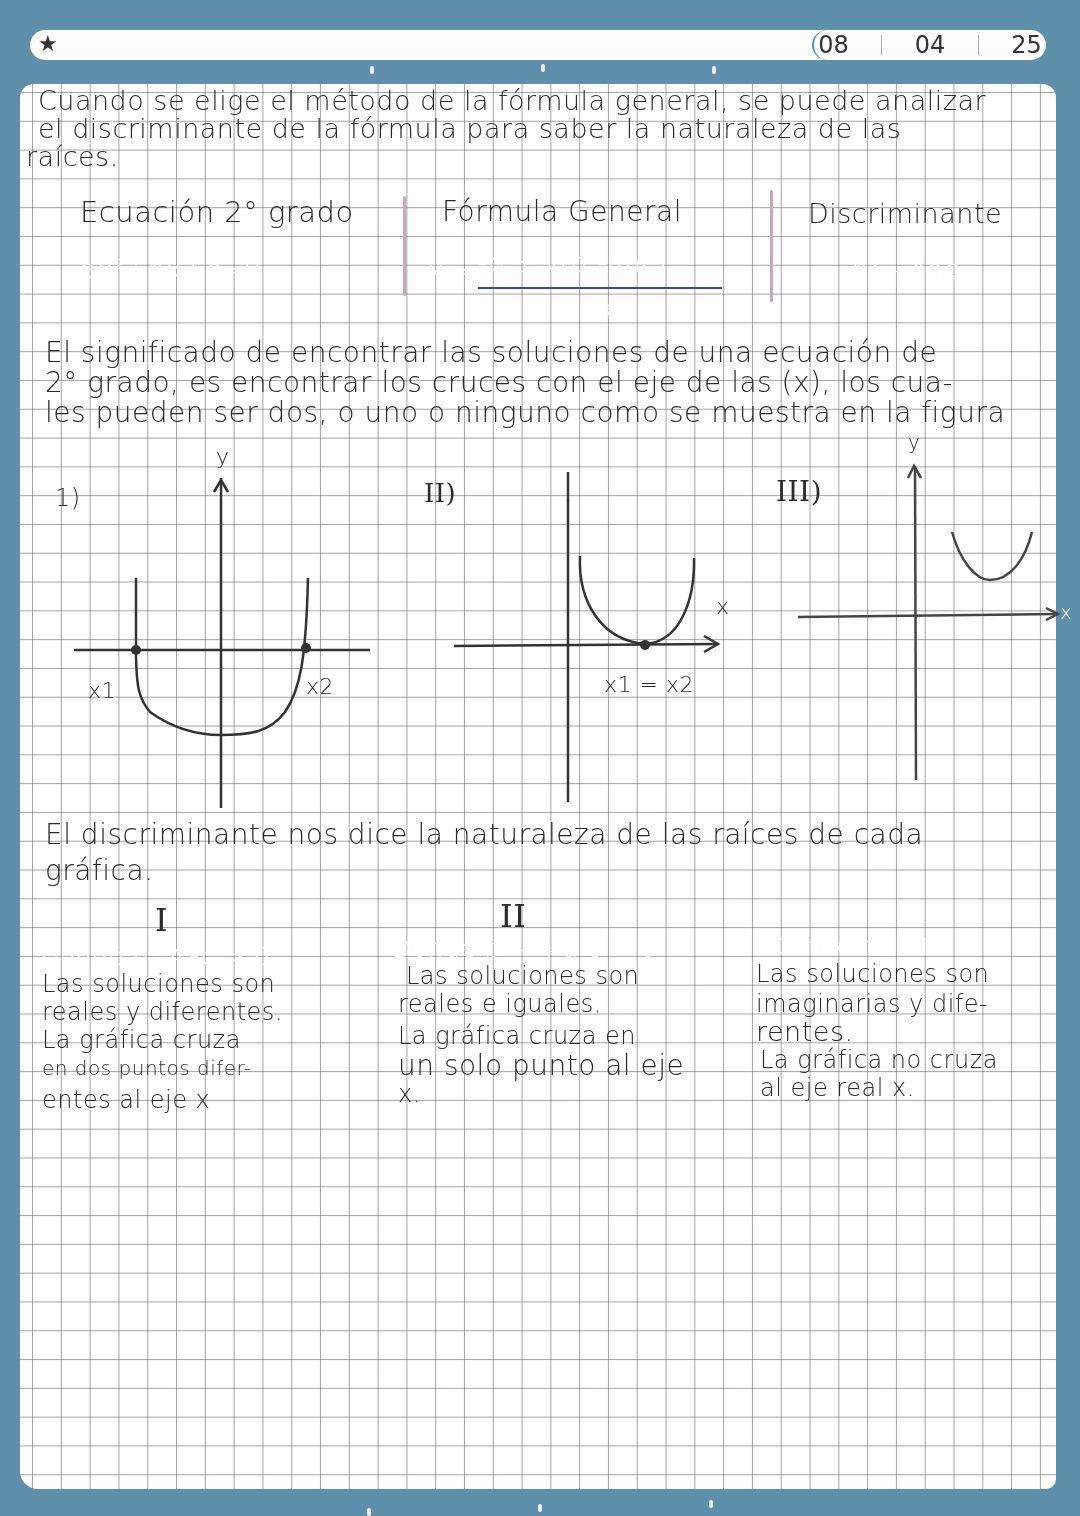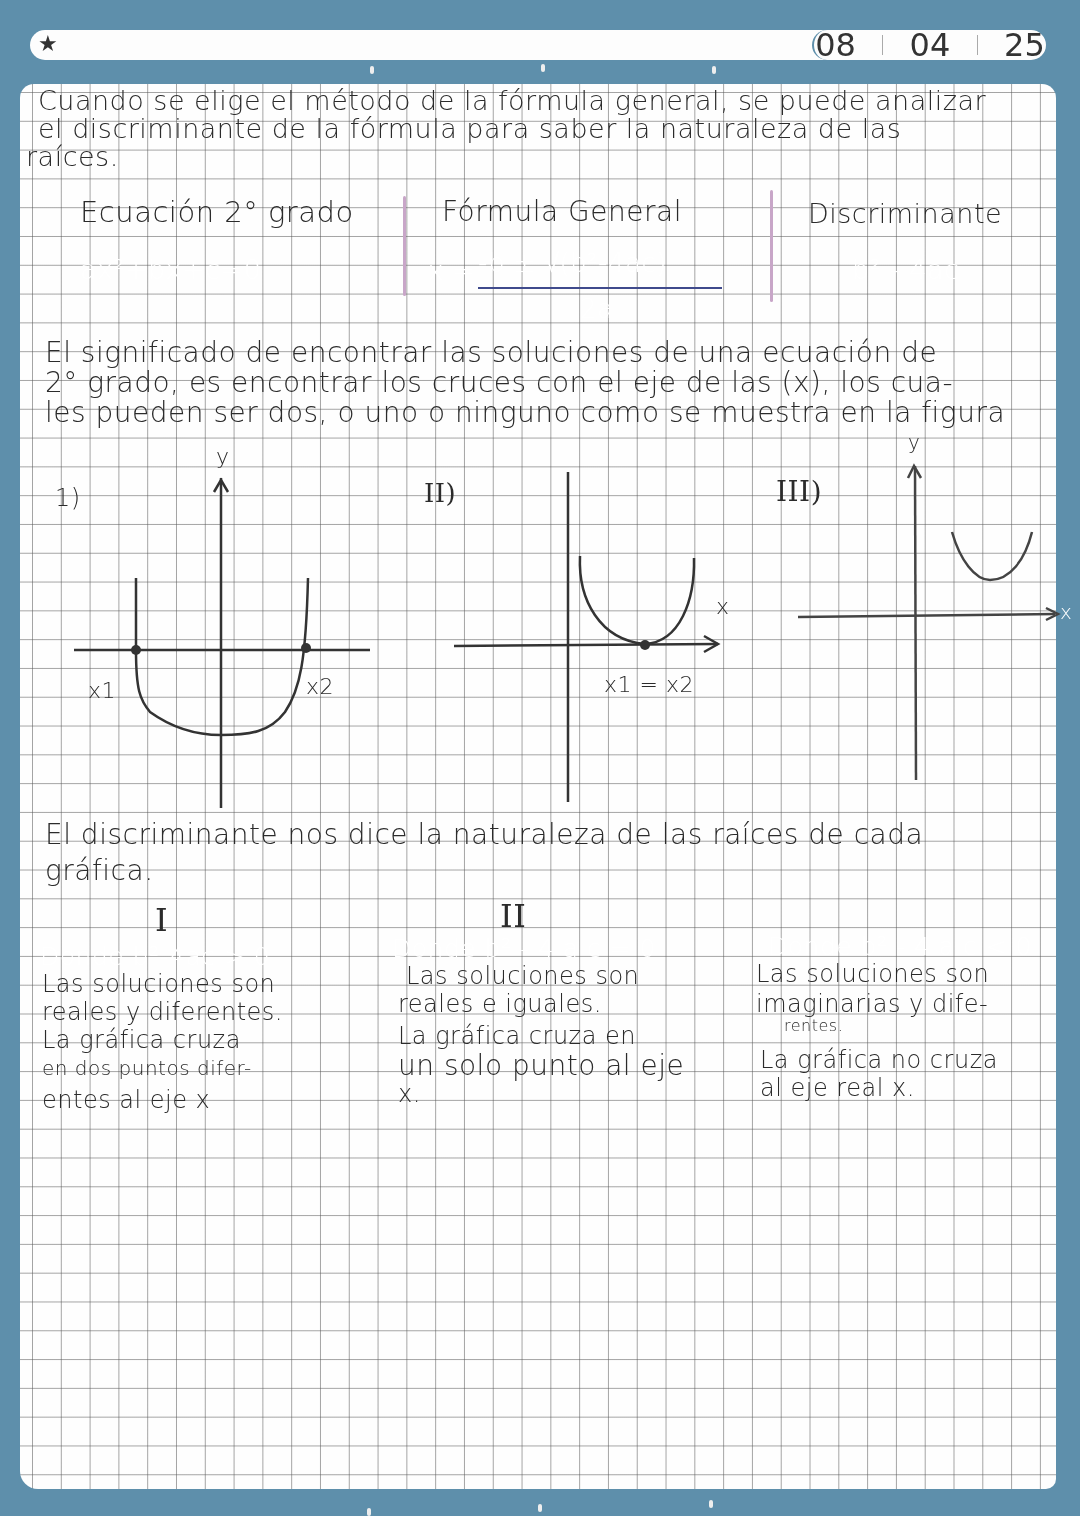--- a/index.html
+++ b/index.html
@@ -10,21 +10,21 @@
   }
   .header-strip {
     position: absolute; left: 30px; top: 30px; width: 1012px; height: 30px;
     background: #fdfdfd; border-radius: 15px;
   }
   .header-strip .star { position: absolute; left: 8px; top: 1px; font-size: 22px; color: #333; }
   .date-box {
     position: absolute; left: 812px; top: 30px; width: 232px; height: 30px;
     background: #fdfdfd; border-radius: 15px; border-left: 2px solid #5e8fab;
     display: flex; align-items: center; justify-content: space-around;
-    font-family: "DejaVu Sans", sans-serif; font-size: 32px; color: #333; gap: 24px;
+    font-family: "DejaVu Sans", sans-serif; font-size: 24px; color: #333; gap: 24px;
   }
   .date-box .sep { width: 1px; height: 20px; background: #aaa; }
   .binder-dot { position: absolute; width: 4px; height: 8px; background: #eee; border-radius: 2px; }
   .page {
     position: absolute; left: 20px; top: 84px; width: 1036px; height: 1405px;
     background-color: #fefefe;
     border-radius: 14px 14px 10px 18px;
     background-image:
       linear-gradient(to right, rgba(90,90,90,0.55) 1px, transparent 1px),
       linear-gradient(to bottom, rgba(90,90,90,0.55) 1px, transparent 1px);
@@ -136,19 +136,19 @@
 <div class="hw blue" style="left:392px;top:936px;font-size:25px;">Donde b² - 4 a c = 0</div>
 <div class="hw" style="left:406px;top:964px;font-size:24px;">Las soluciones son</div>
 <div class="hw" style="left:398px;top:992px;font-size:24px;">reales e iguales.</div>
 <div class="hw" style="left:398px;top:1024px;font-size:24px;">La gráfica cruza en</div>
 <div class="hw" style="left:398px;top:1052px;font-size:28px;">un solo punto al eje</div>
 <div class="hw" style="left:398px;top:1082px;font-size:24px;">x.</div>
 
 <div class="hw blue" style="left:768px;top:934px;font-size:25px;">Donde b² - 4 a c &lt; 0</div>
 <div class="hw" style="left:756px;top:962px;font-size:24px;">Las soluciones son</div>
 <div class="hw" style="left:756px;top:992px;font-size:24px;">imaginarias y dife-</div>
-<div class="hw" style="left:756px;top:1018px;font-size:16px;margin-left:28px;">rentes.</div>
+<div class="hw" style="left:756px;top:1018px;font-size:27px;">rentes.</div>
 <div class="hw" style="left:760px;top:1048px;font-size:24px;">La gráfica no cruza</div>
 <div class="hw" style="left:760px;top:1076px;font-size:24px;">al eje real x.</div>
 
 <div class="binder-dot" style="left:367px;top:1508px;"></div>
 <div class="binder-dot" style="left:538px;top:1504px;"></div>
 <div class="binder-dot" style="left:709px;top:1500px;"></div>
 
 </body></html>

